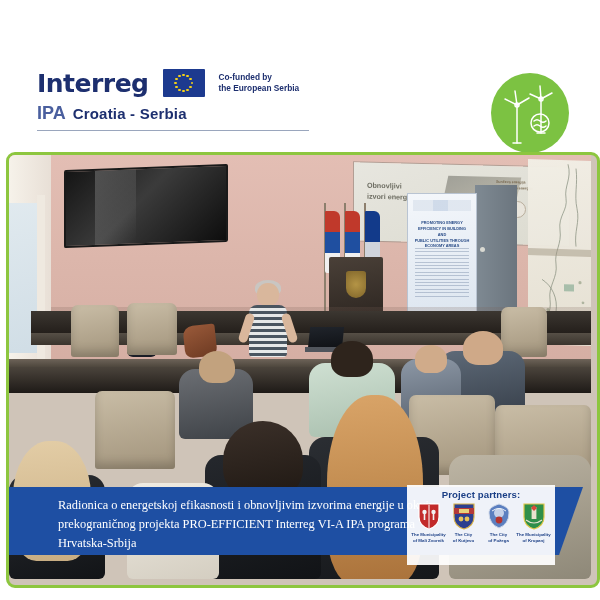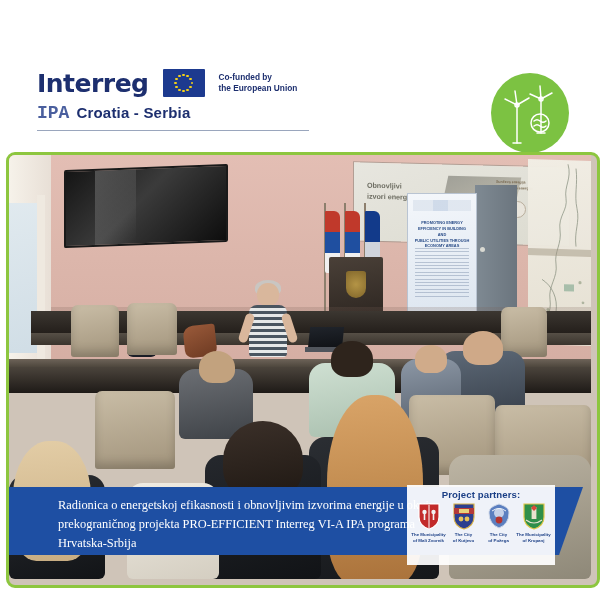--- a/index.html
+++ b/index.html
@@ -25,21 +25,21 @@
   }
   .eu-flag .star{
     position:absolute;width:2.4px;height:2.4px;background:#f3d117;border-radius:50%;
   }
   .eu-text{
     font-size:8.3px;line-height:1.28;font-weight:bold;color:#1d2f6f;
     font-family:"Liberation Sans", sans-serif;white-space:nowrap;
   }
   .ipa-row{display:flex;align-items:baseline;gap:7px;margin-top:7px;}
   .ipa-word{
-    font-family:Liberation Mono, monospace;
+    font-family:Liberation Sans, sans-serif;
     font-weight:bold;font-size:18px;color:#4a5f9e;letter-spacing:0px;line-height:1;
   }
   .ipa-sub{font-size:15px;font-weight:bold;color:#1d2f6f;letter-spacing:0.2px;}
   .divider{margin-top:8px;width:272px;height:1px;background:#9aa6bd;}
   .proeff{
     margin-top:11px;
     font-family:"DejaVu Sans", sans-serif;
     font-weight:bold;font-size:19px;letter-spacing:0.8px;color:#a8c35a;line-height:1;
   }
 
@@ -203,21 +203,21 @@
             <div class="star" style="left: 19.8px; top: 21px;"></div>
             <div class="star" style="left: 15.7px; top: 19.9014px;"></div>
             <div class="star" style="left: 12.6986px; top: 16.9px;"></div>
             <div class="star" style="left: 11.6px; top: 12.8px;"></div>
             <div class="star" style="left: 12.6986px; top: 8.7px;"></div>
             <div class="star" style="left: 15.7px; top: 5.69859px;"></div>
           </div>
 
         <div class="eu-text">
           <div>Co-funded by</div>
-          <div>the European Union</div>
+          <div>the European Serbia</div>
         </div>
       </div>
 
       <div class="ipa-row">
         <div class="ipa-word">IPA</div>
         <div class="ipa-sub">Croatia - Serbia</div>
       </div>
 
       <div class="divider"></div>
 

